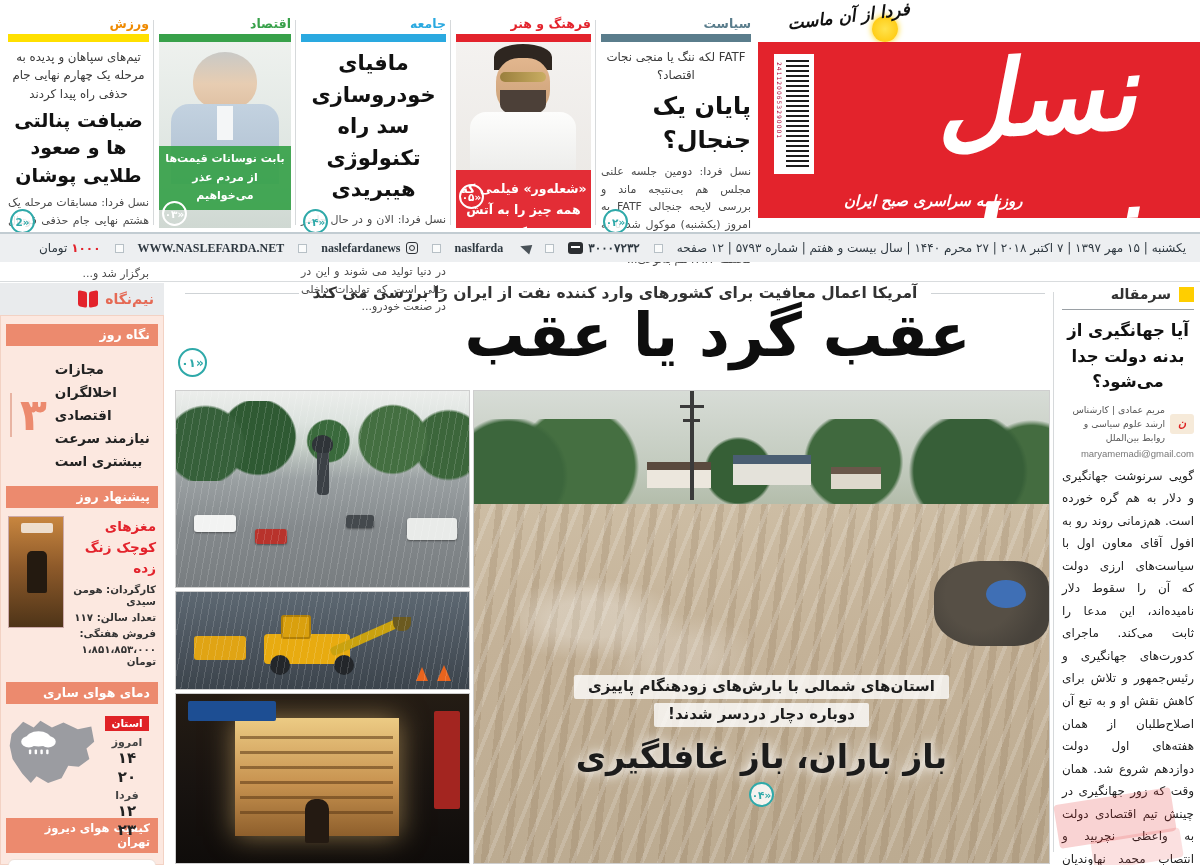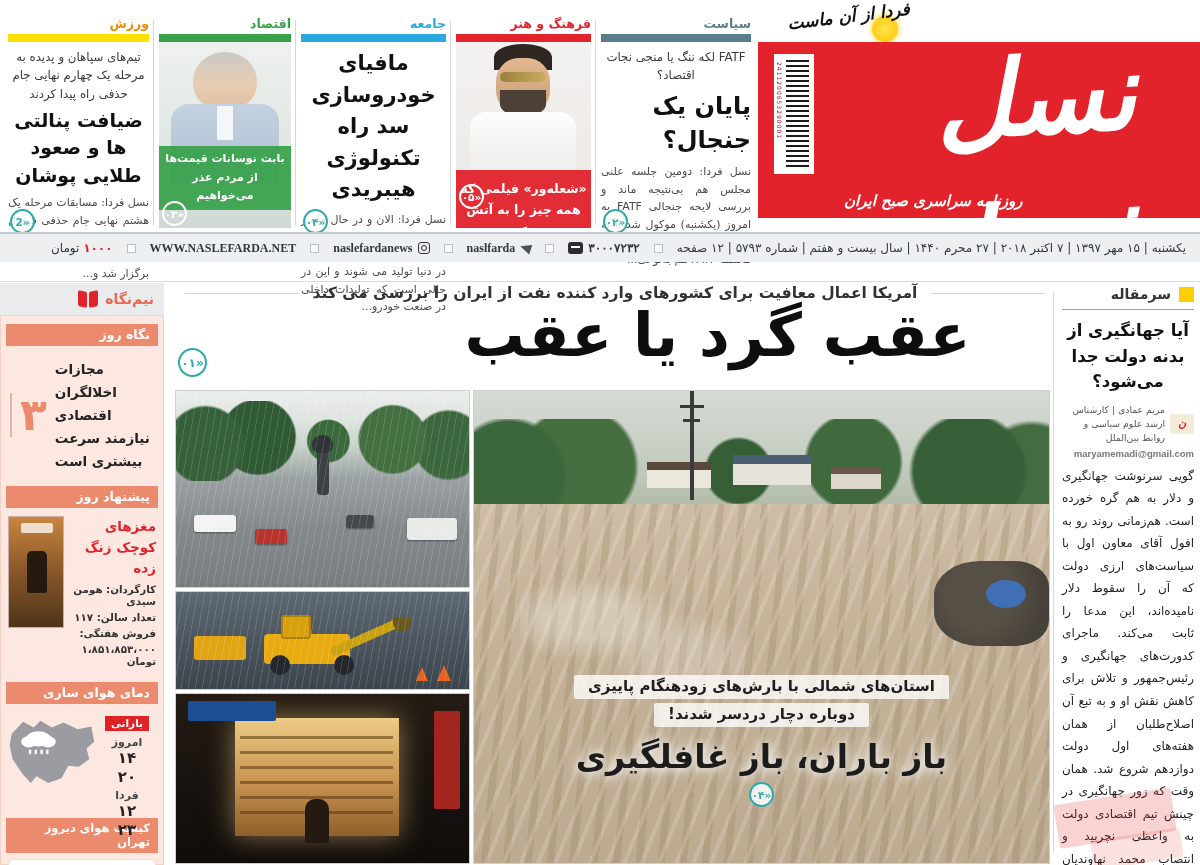--- a/index.html
+++ b/index.html
@@ -65,21 +65,21 @@
 
   
   #editorial { position:absolute; left:1062px; top:286px; width:132px; height:572px; }
   #ed-head { display:flex; align-items:center; gap:8px; border-bottom:1px solid #9aa0a5; padding-bottom:7px; margin-bottom:8px; }
   #ed-head .ysq { width:15px; height:15px; background:#ffce00; flex:0 0 auto; }
   #ed-head .etxt { font-size:14px; color:#333; font-weight:bold; }
   #ed-title { font-size:16.5px; font-weight:bold; color:#111; text-align:center; line-height:1.55; margin-bottom:8px; }
   #ed-author { display:flex; gap:5px; align-items:center; margin-bottom:3px; }
   #ed-author .alogo { flex:0 0 auto; width:24px; height:20px; background:#f6ead9; border-radius:3px; color:#d22; font-size:11px; font-weight:bold; font-style:italic; text-align:center; line-height:20px; }
   #ed-author .atxt { font-size:9.3px; color:#555; line-height:1.5; text-align:right; }
-  #ed-email { font-size:9.5px; color:#777; direction:ltr; text-align:right; margin-bottom:6px; font-family:"Liberation Sans",sans-serif;font-weight:bold; }
+  #ed-email { font-size:9.5px; color:#777; direction:ltr; text-align:right; margin-bottom:6px; font-family:"Liberation Sans",sans-serif; }
   #ed-body { font-size:12px; line-height:1.88; text-align:justify; color:#1f1f1f; }
   .stamp { position:absolute; background:rgba(225,35,35,.20); transform:rotate(-9deg); border-radius:4px; }
 
   
   #lsb { position:absolute; left:0; top:283px; width:164px; height:582px; }
   #lsb-head { height:32px; background:#e9ebed; display:flex; align-items:center; justify-content:flex-start; gap:7px; padding:0 10px; }
   #lsb-head .ttl { font-size:14px; font-weight:bold; color:#e56a55; }
   .book-icon { display:inline-block; width:20px; height:16px; position:relative; }
   .book-icon i { position:absolute; top:0; width:9px; height:16px; background:#e3232c; border-radius:2px; }
   .book-icon i.l { left:0; transform:skewY(12deg); }
@@ -194,21 +194,21 @@
   </div>
 
   <div id="datestrip">
     <span>یکشنبه | ۱۵ مهر ۱۳۹۷ | ۷ اکتبر ۲۰۱۸ | ۲۷ محرم ۱۴۴۰ | سال بیست و هفتم | شماره ۵۷۹۳ | ۱۲ صفحه</span>
     <span class="sep-box"></span>
     <span style="display:flex;align-items:center;gap:5px;">
       <span class="latin" style="font-weight:bold;">۳۰۰۰۷۲۳۲</span>
       <span class="sms-icon"></span>
     </span>
     <span class="sep-box"></span>
-    <span style="display:flex;align-items:center;gap:5px;">
+    <span style="display:flex;align-items:center;gap:17px;">
       <span class="tg-icon"></span>
       <span class="latin">naslfarda</span>
     </span>
     <span class="sep-box"></span>
     <span style="display:flex;align-items:center;gap:5px;">
       <span class="ig-icon"></span>
       <span class="latin">naslefardanews</span>
     </span>
     <span class="sep-box"></span>
     <span class="latin">WWW.NASLEFARDA.NET</span>
@@ -281,21 +281,21 @@
             <ellipse cx="48" cy="30" rx="8" ry="6" fill="#ffffff"></ellipse>
             <g fill="#ffffff">
               <rect x="28" y="38" width="2.5" height="5" rx="1"></rect>
               <rect x="34" y="38" width="2.5" height="5" rx="1"></rect>
               <rect x="40" y="38" width="2.5" height="5" rx="1"></rect>
               <rect x="46" y="38" width="2.5" height="5" rx="1"></rect>
             </g>
           </g>
         </svg>
         <div id="wx-right">
-          <span class="wx-badge">بارانی</span>
+          <span class="wx-badge">استان</span>
           <div class="wx-day">امروز</div>
           <div class="wx-t">۱۴</div>
           <div class="wx-t">۲۰</div>
           <div class="wx-day">فردا</div>
           <div class="wx-t">۱۲</div>
           <div class="wx-t">۲۳</div>
         </div>
       </div>
       <div class="pink-bar" style="font-size:11.5px;">کیفیت هوای دیروز تهران</div>
       <div id="aqicard">

